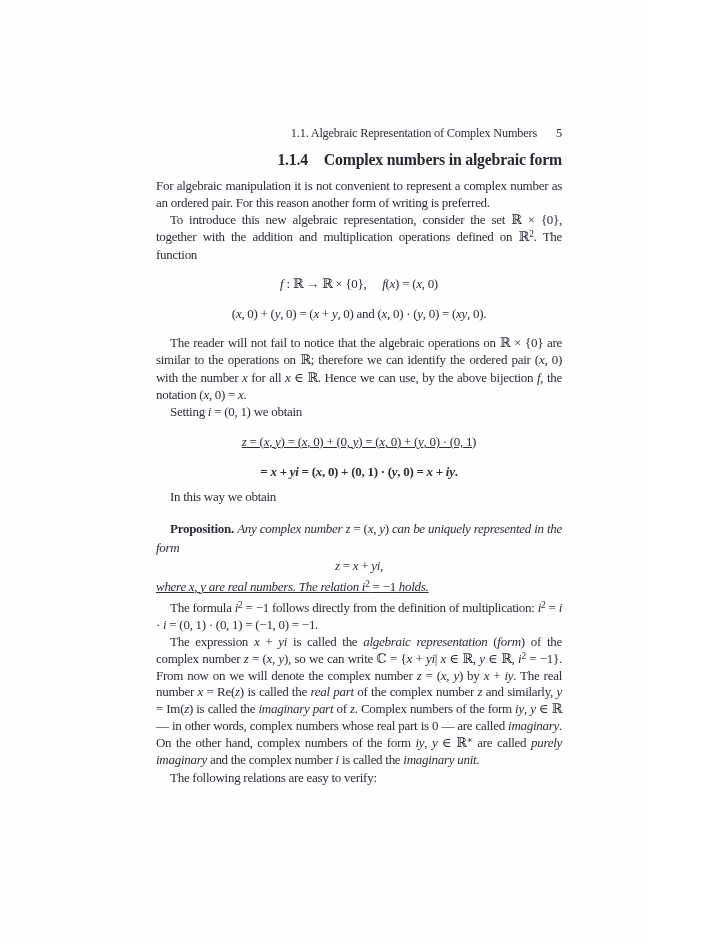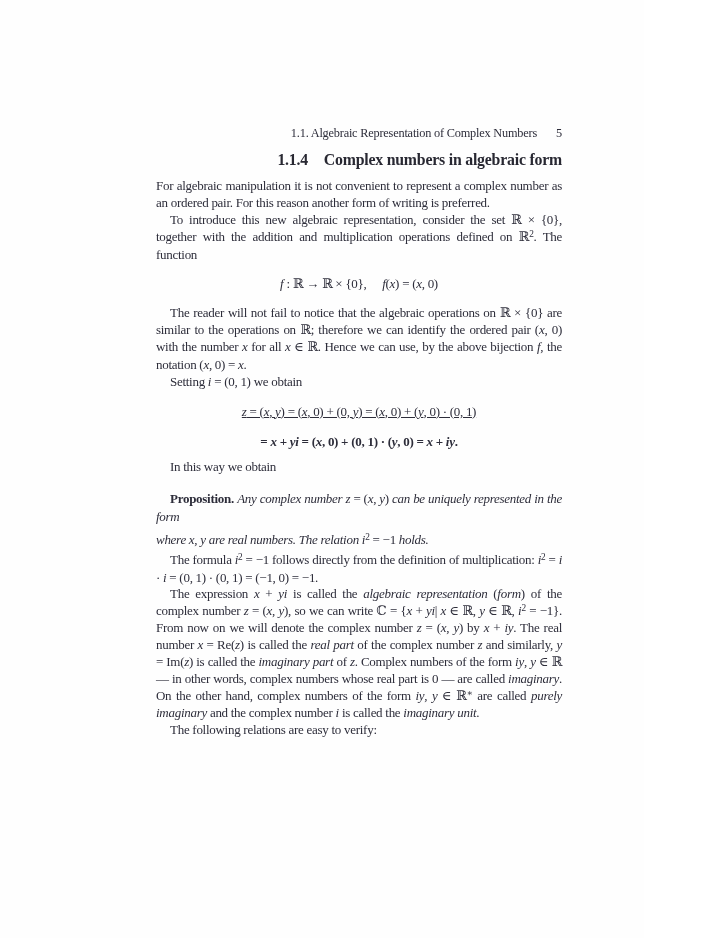--- a/index.html
+++ b/index.html
@@ -67,21 +67,21 @@
   }
   .eq-fn   { margin: 12.5px 0 11px 0; }
   .eq-ops  { margin: 12px 0 12px 0; }
   .eq-z1   { margin: 12.5px 0 0 0; text-decoration: underline; }
   .eq-z2   { margin: 12.5px 0 8px 0; font-weight: bold; }
   .eq-zform{ margin: 0; }
   .p-proposition {
     margin-top: 15px;
     line-height: 18.2px;
   }
-  .p-where  { margin-top: 4px; }
+  .p-where  { margin-top: 4px; text-decoration: underline; }
   .p-formula{ margin-top: 3.5px; line-height: 17.4px; }
   .p-expression { line-height: 16.9px; }
   sup {
     font-size: 0.72em;
     line-height: 0;
     vertical-align: baseline;
     position: relative;
     top: -0.42em;
   }
 </style>
@@ -100,31 +100,33 @@
       <span class="secnum">1.1.4</span>
       <span>Complex numbers in algebraic form</span>
     </h2>
 
     <p>For algebraic manipulation it is not convenient to represent a complex number as an ordered pair. For this reason another form of writing is preferred.</p>
     <p class="indent">To introduce this new algebraic representation, consider the set ℝ × {0}, together with the addition and multiplication operations defined on ℝ<sup>2</sup>. The function</p>
 
     <div class="equation eq-fn"><i>f</i> : ℝ → ℝ × {0},  <i>f</i>(<i>x</i>) = (<i>x</i>, 0)</div>
 
 
+    <div class="equation eq-ops">(<i>x</i>, 0) + (<i>y</i>, 0) = (<i>x</i> + <i>y</i>, 0) and (<i>x</i>, 0) · (<i>y</i>, 0) = (<i>xy</i>, 0).</div>
 
     <p class="indent">The reader will not fail to notice that the algebraic operations on ℝ × {0} are similar to the operations on ℝ; therefore we can identify the ordered pair (<i>x</i>, 0) with the number <i>x</i> for all <i>x</i> ∈ ℝ. Hence we can use, by the above bijection <i>f</i>, the notation (<i>x</i>, 0) = <i>x</i>.</p>
     <p class="indent">Setting <i>i</i> = (0, 1) we obtain</p>
 
     <div class="equation eq-z1"><i>z</i> = (<i>x</i>, <i>y</i>) = (<i>x</i>, 0) + (0, <i>y</i>) = (<i>x</i>, 0) + (<i>y</i>, 0) · (0, 1)</div>
     <div class="equation eq-z2">= <i>x</i> + <i>yi</i> = (<i>x</i>, 0) + (0, 1) · (<i>y</i>, 0) = <i>x</i> + <i>iy</i>.</div>
 
     <p class="indent">In this way we obtain</p>
 
     <p class="indent p-proposition"><b>Proposition.</b> <i>Any complex number z</i> = (<i>x</i>, <i>y</i>) <i>can be uniquely represented in the form</i></p>
 
+    <div class="equation eq-zform"><i>z</i> = <i>x</i> + <i>yi</i>,</div>
 
     <p class="p-where"><i>where x</i>, <i>y are real numbers. The relation i</i><sup>2</sup> = −1 <i>holds.</i></p>
 
     <p class="indent p-formula">The formula <i>i</i><sup>2</sup> = −1 follows directly from the definition of multiplication: <i>i</i><sup>2</sup> = <i>i</i> · <i>i</i> = (0, 1) · (0, 1) = (−1, 0) = −1.</p>
 
     <p class="indent p-expression">The expression <i>x</i> + <i>yi</i> is called the <i>algebraic representation</i> (<i>form</i>) of the complex number <i>z</i> = (<i>x</i>, <i>y</i>), so we can write ℂ = {<i>x</i> + <i>yi</i>| <i>x</i> ∈ ℝ, <i>y</i> ∈ ℝ, <i>i</i><sup>2</sup> = −1}. From now on we will denote the complex number <i>z</i> = (<i>x</i>, <i>y</i>) by <i>x</i> + <i>iy</i>. The real number <i>x</i> = Re(<i>z</i>) is called the <i>real part</i> of the complex number <i>z</i> and similarly, <i>y</i> = Im(<i>z</i>) is called the <i>imaginary part</i> of <i>z</i>. Complex numbers of the form <i>iy</i>, <i>y</i> ∈ ℝ — in other words, complex numbers whose real part is 0 — are called <i>imaginary</i>. On the other hand, complex numbers of the form <i>iy</i>, <i>y</i> ∈ ℝ<sup>∗</sup> are called <i>purely imaginary</i> and the complex number <i>i</i> is called the <i>imaginary unit</i>.</p>
 
     <p class="indent">The following relations are easy to verify:</p>
 
   </div>

